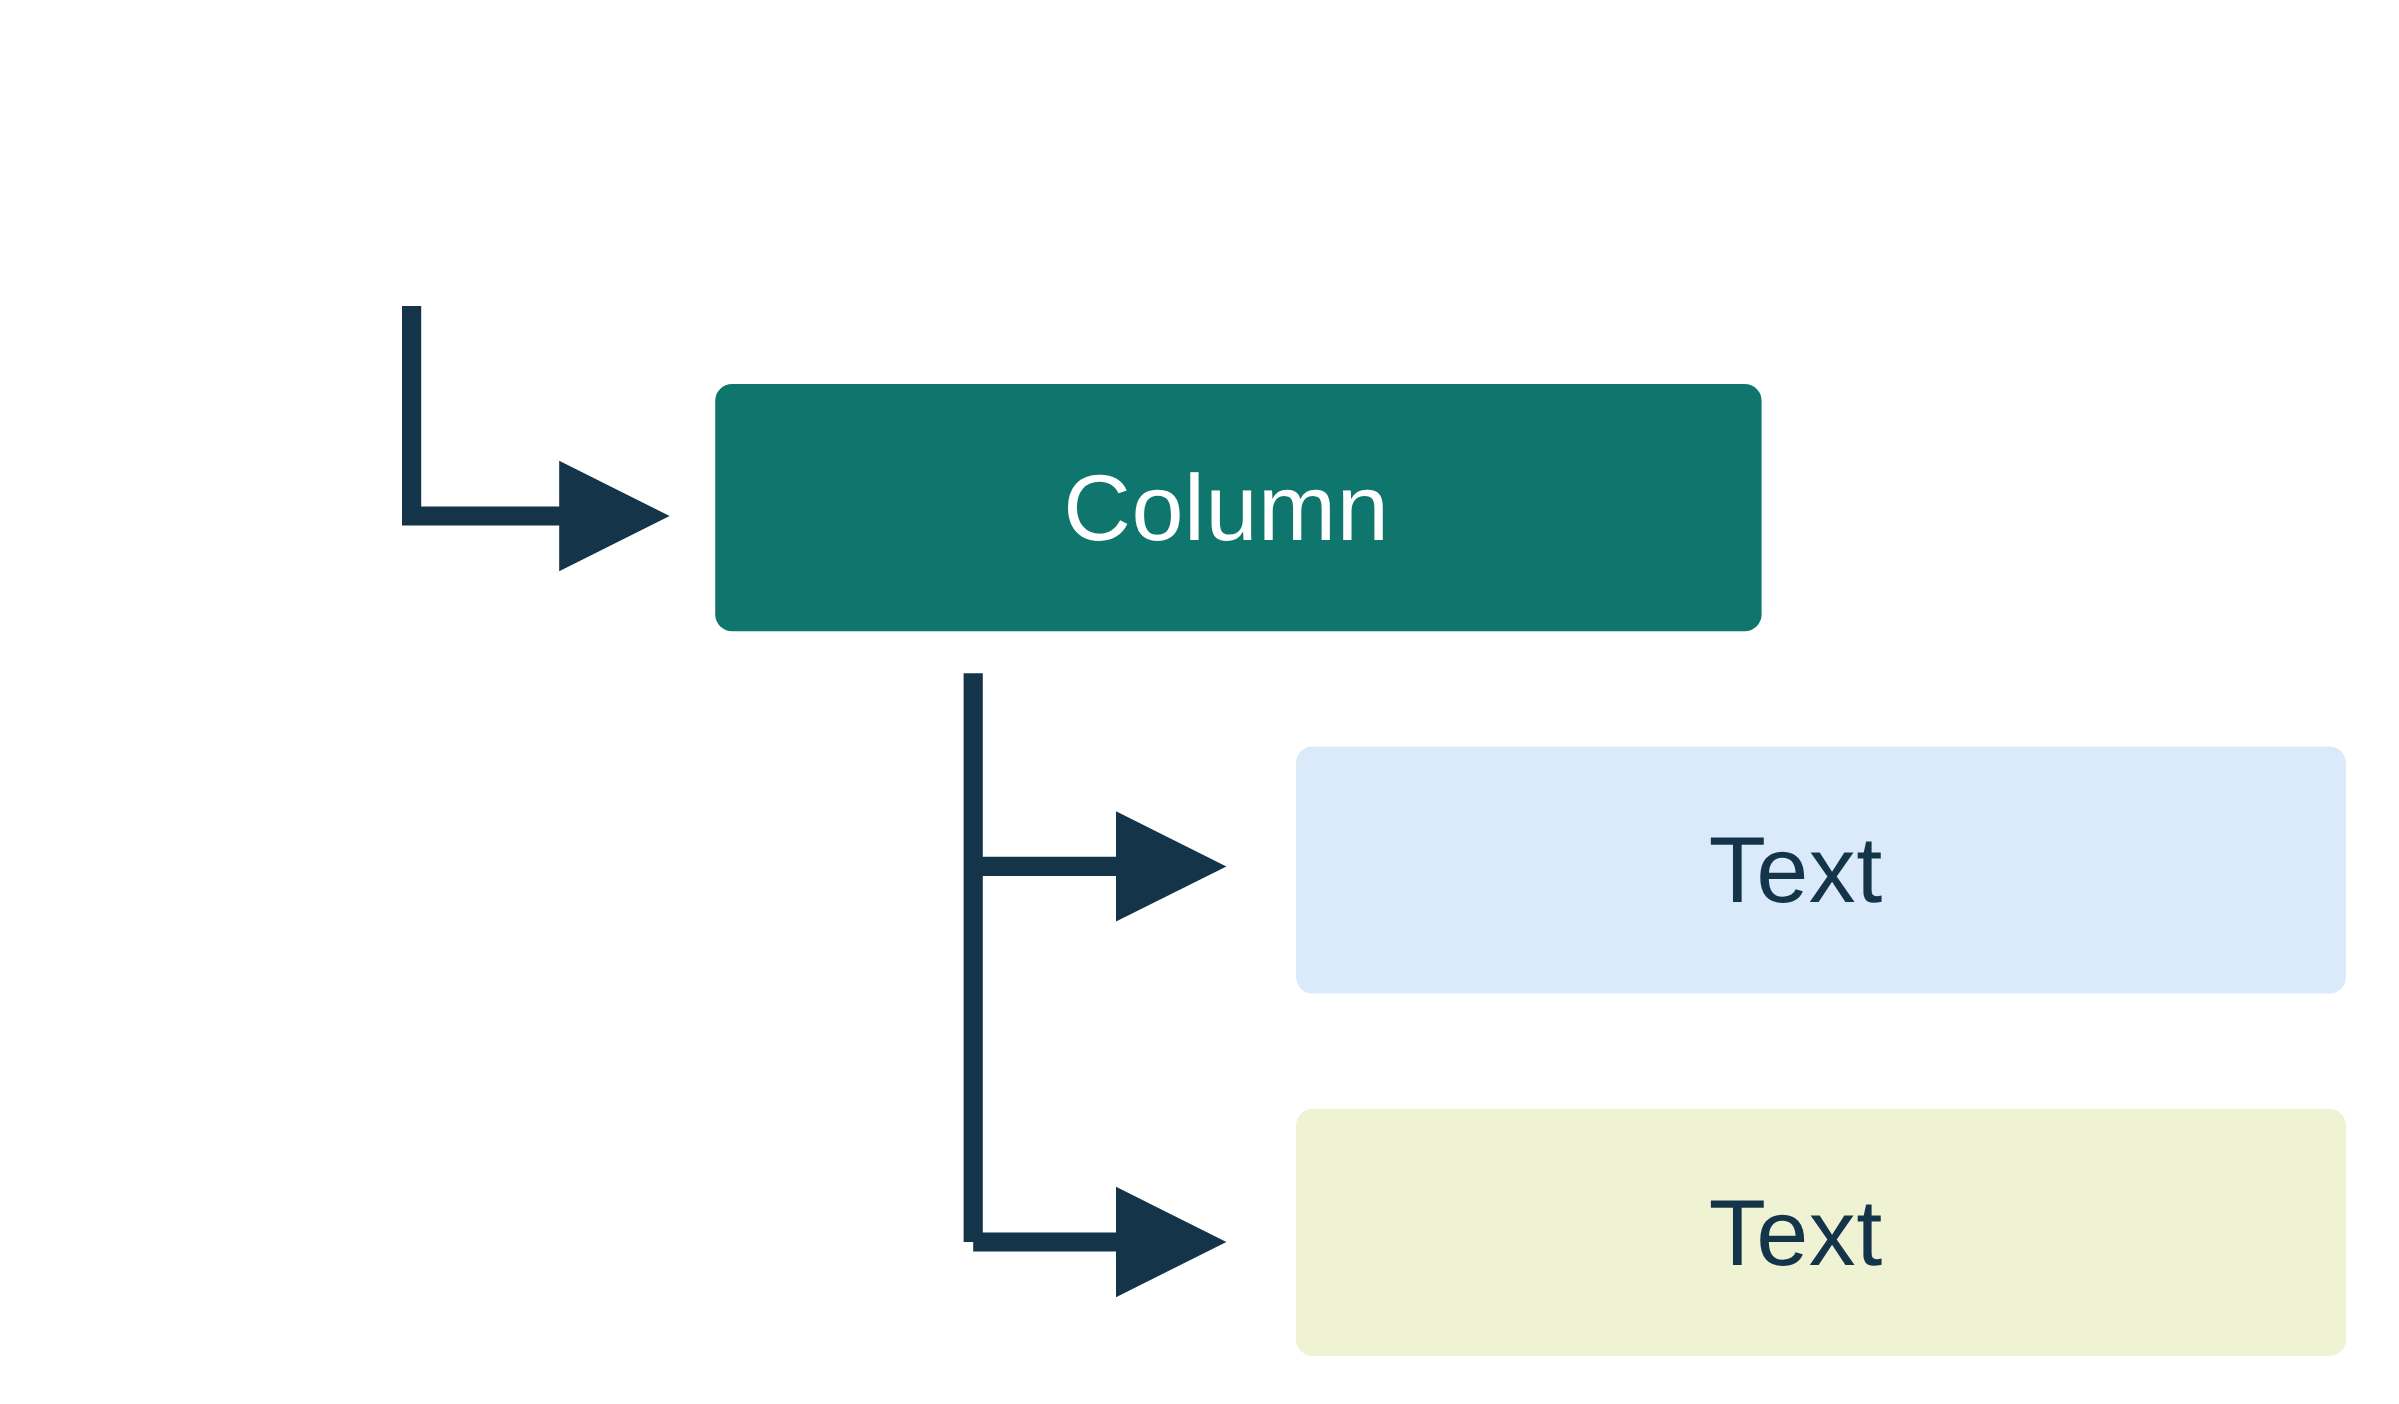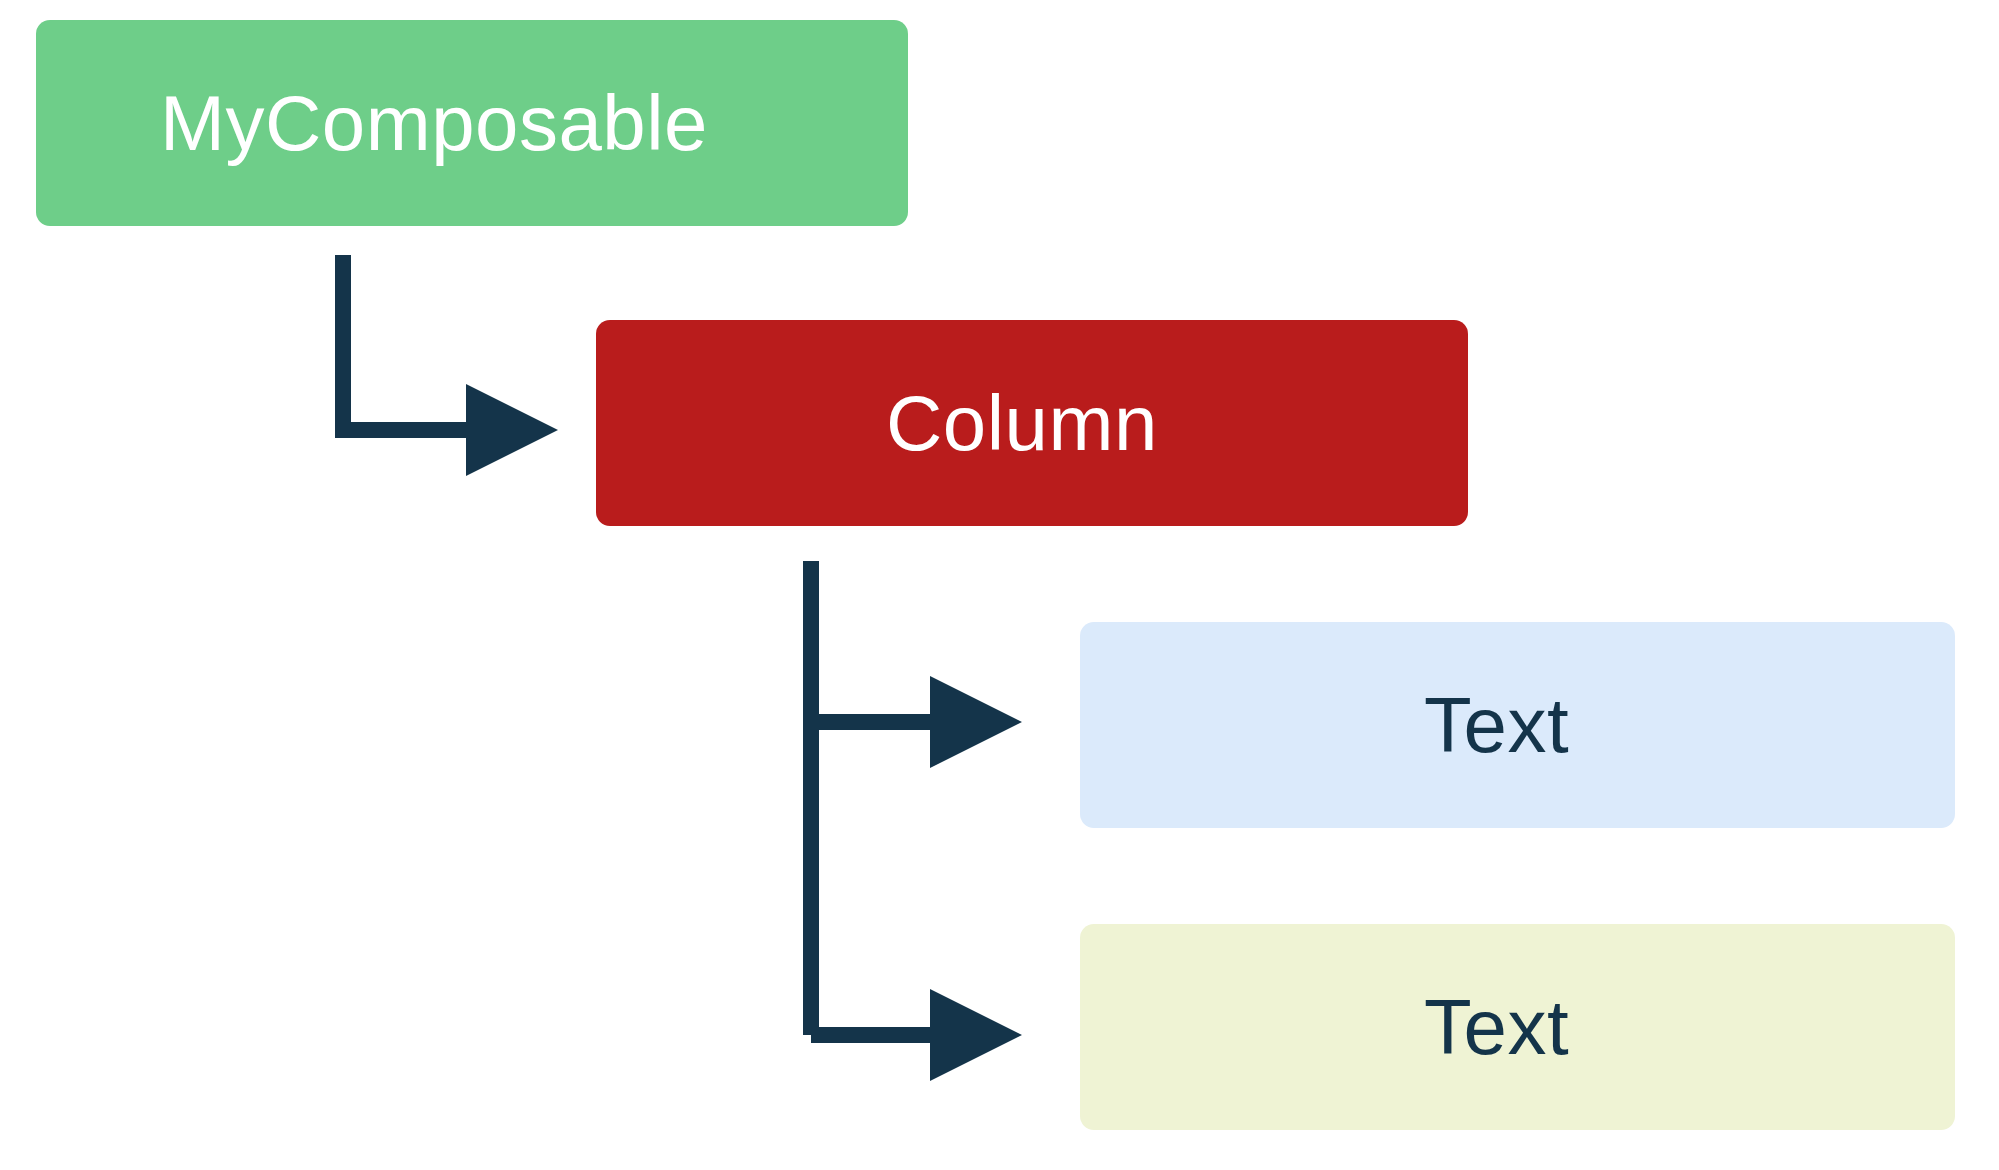--- a/index.html
+++ b/index.html
@@ -46,21 +46,21 @@
     color: #ffffff;
     font-size: 78px;
   }
 
   
   #node-column {
     left: 596px;
     top: 320px;
     width: 872px;
     height: 206px;
-    background: #b91c1c;
+    background: #0f766e;
     justify-content: flex-start;
     padding-left: 290px;
   }
   #node-column .node-label {
     color: #ffffff;
     font-size: 78px;
   }
 
   
   #node-text-1 {
@@ -131,23 +131,20 @@
       <path d="M 811 722 L 940 722" fill="none" stroke="#14344A" stroke-width="16"></path>
       <polygon points="930,676 1022,722 930,768" fill="#14344A"></polygon>
     </g>
 
     <g>
       <path d="M 811 1035 L 940 1035" fill="none" stroke="#14344A" stroke-width="16"></path>
       <polygon points="930,989 1022,1035 930,1081" fill="#14344A"></polygon>
     </g>
   </svg>
 
-  <div class="node" id="node-mycomposable">
-    <span class="node-label">MyComposable</span>
-  </div>
 
   <div class="node" id="node-column">
     <span class="node-label">Column</span>
   </div>
 
   <div class="node" id="node-text-1">
     <span class="node-label">Text</span>
   </div>
 
   <div class="node" id="node-text-2">

